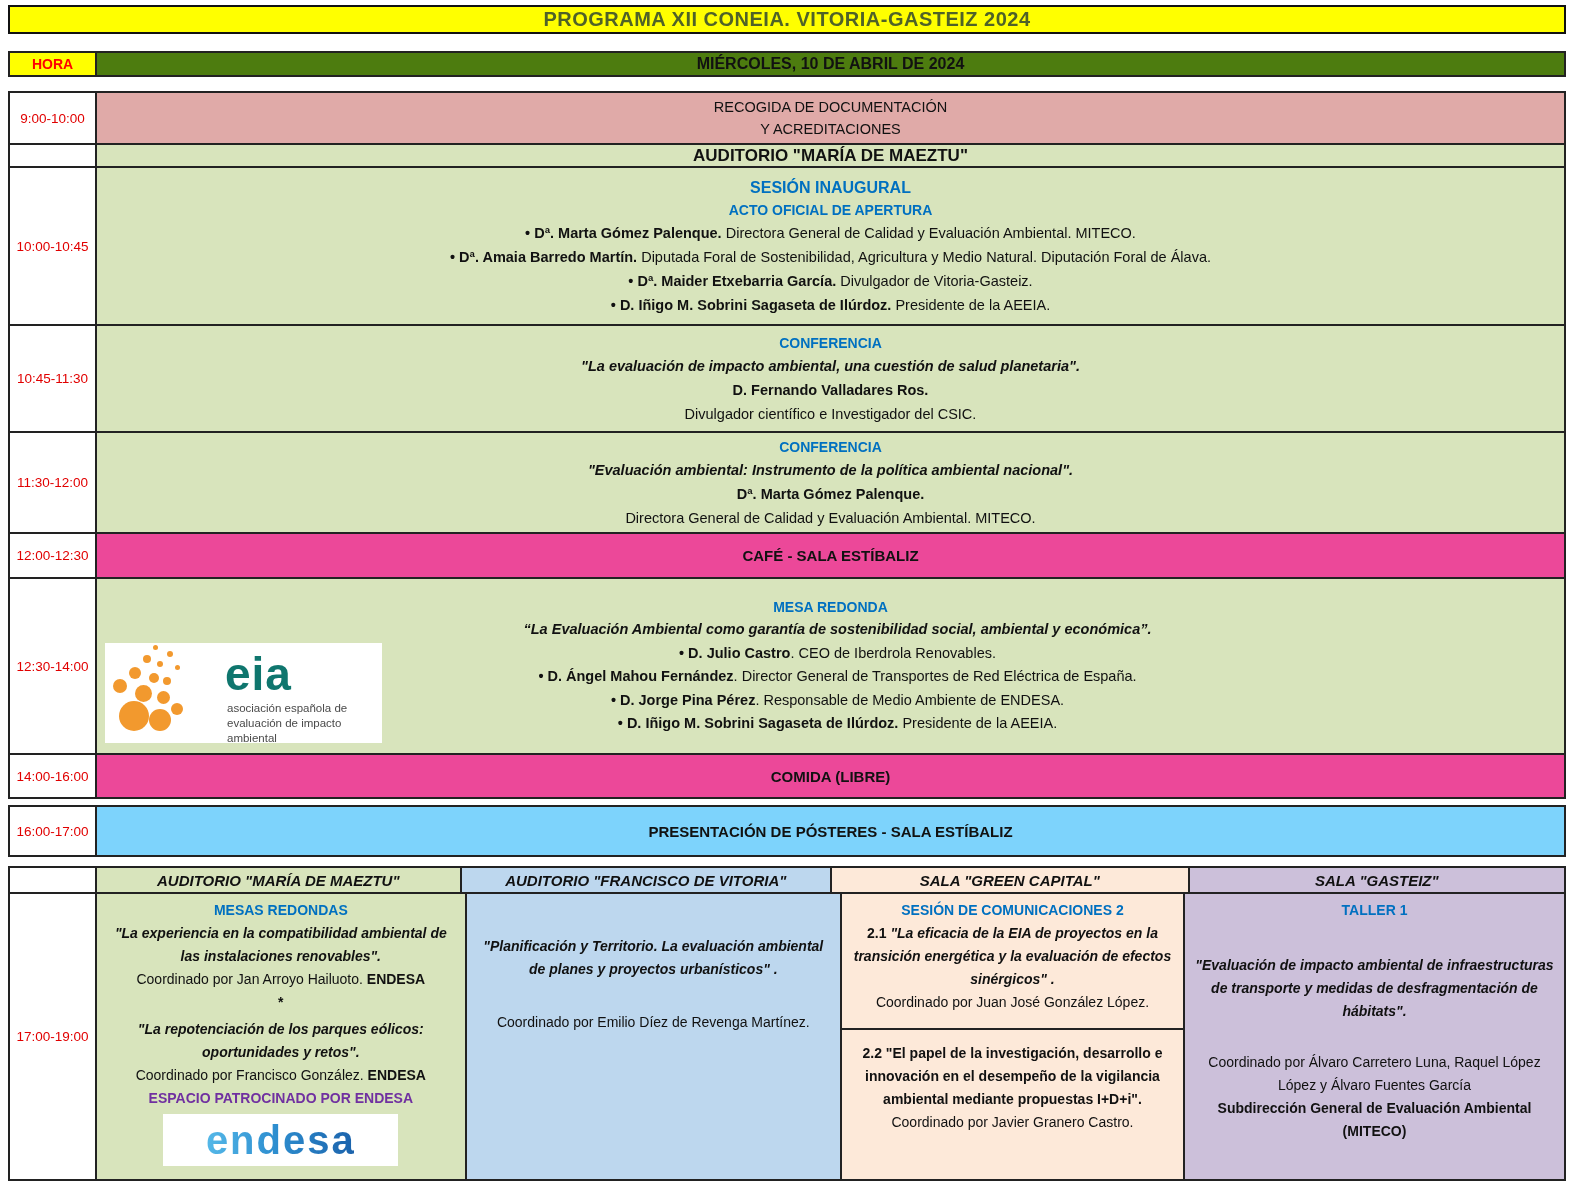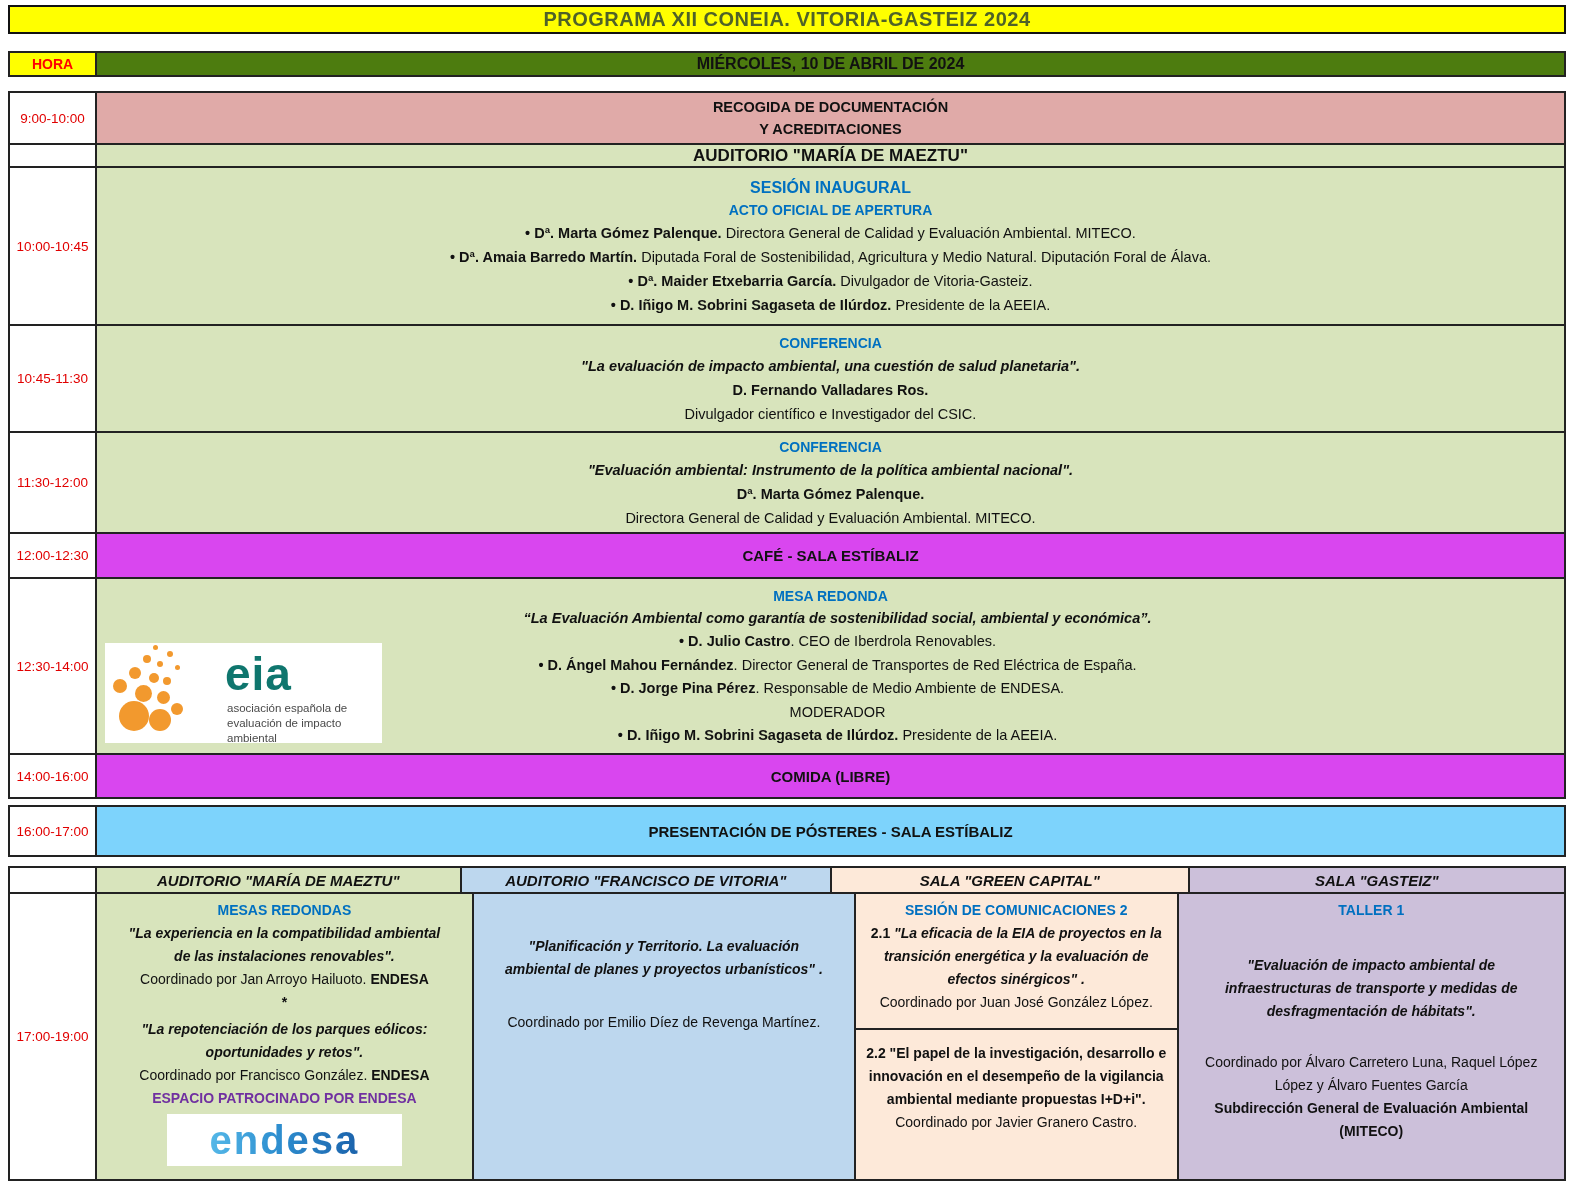--- a/index.html
+++ b/index.html
@@ -39,54 +39,54 @@
   .hora-cell {
     background:#ffff00; color:#ff0000; font-weight:bold; font-size:14px;
   }
   .day-cell {
     background:#4d7c0f; color:#111; font-weight:bold; font-size:16px;
   }
 
   
   .bg-pink   { background:#e0aaa8; }
   .bg-green  { background:#d8e4bc; }
-  .bg-bright { background:#d946ef; }
+  .bg-bright { background:#ec4899; }
   .bg-orange { background:#7dd3fc; }
   .bg-blue   { background:#bdd7ee; }
   .bg-peach  { background:#fde9d9; }
   .bg-purple { background:#ccc0da; }
 
   .blue-head   { color:#0070c0; font-weight:bold; }
   .purple-head { color:#7030a0; font-weight:bold; }
 
   
   .line { font-size:14.5px; line-height:24px; }
   .b  { font-weight:bold; }
   .bi { font-weight:bold; font-style:italic; }
   .banner-txt { font-size:17px; font-weight:bold; }
   .meal-txt   { font-size:15px; font-weight:bold; }
   .h1 { font-size:16px; line-height:23px; }
   .h2 { font-size:14px; line-height:22px; }
 
   
   .row-registration { height:54px; }
-  .row-registration .line { font-weight:bold; line-height:22px; }
+  .row-registration .line { font-weight:normal; line-height:22px; }
   .row-auditorium { height:25px; }
   .row-inaugural { height:160px; }
   .row-conf1 { height:109px; }
   .row-conf2 { height:103px; }
   .row-cafe  { height:47px; }
   .row-mesa  { height:178px; }
   .row-mesa .line { line-height:23.5px;padding-left:14px; }
   .row-comida { height:46px; }
   .row-posters { height:52px; }
   .row-venues { height:28px; }
   .venue-cell { font-size:15px; font-weight:bold; font-style:italic; }
   .row-parallel { height:289px; }
-  .row-parallel .contentcol { justify-content:flex-start; padding:5px 24px; }
+  .row-parallel .contentcol { justify-content:flex-start; padding:5px 10px; }
   .pline { font-size:14px; line-height:23px; }
 
   
   .colw1 { flex:367 1 0; }
   .colw2 { flex:373 1 0; }
   .colw3 { flex:360 1 0; }
   .colw4 { flex:379 1 0; }
   .col-split { padding:0 !important; }
   .col-split .sub { padding:5px 10px; }
   .col-split .sub1 { min-height:136px; border-bottom:2px solid #222; }
@@ -224,21 +224,20 @@
         <div class="line bi">“La Evaluación Ambiental como garantía de sostenibilidad social, ambiental y económica”.</div>
         <div class="line">
           <span class="b">• D. Julio Castro</span><span>. CEO de Iberdrola Renovables.</span>
         </div>
         <div class="line">
           <span class="b">• D. Ángel Mahou Fernández</span><span>. Director General de Transportes de Red Eléctrica de España.</span>
         </div>
         <div class="line">
           <span class="b">• D. Jorge Pina Pérez</span><span>. Responsable de Medio Ambiente de ENDESA.</span>
         </div>
-        <div class="line">MODERADOR</div>
         <div class="line">
           <span class="b">• D. Iñigo M. Sobrini Sagaseta de Ilúrdoz.</span><span> Presidente de la AEEIA.</span>
         </div>
 
         <div class="eia-logo">
           <span class="eia-bubble" style="left:14px;top:58px;width:30px;height:30px"></span>
           <span class="eia-bubble" style="left:44px;top:66px;width:22px;height:22px"></span>
           <span class="eia-bubble" style="left:30px;top:42px;width:17px;height:17px"></span>
           <span class="eia-bubble" style="left:8px;top:36px;width:14px;height:14px"></span>
           <span class="eia-bubble" style="left:52px;top:48px;width:13px;height:13px"></span>

